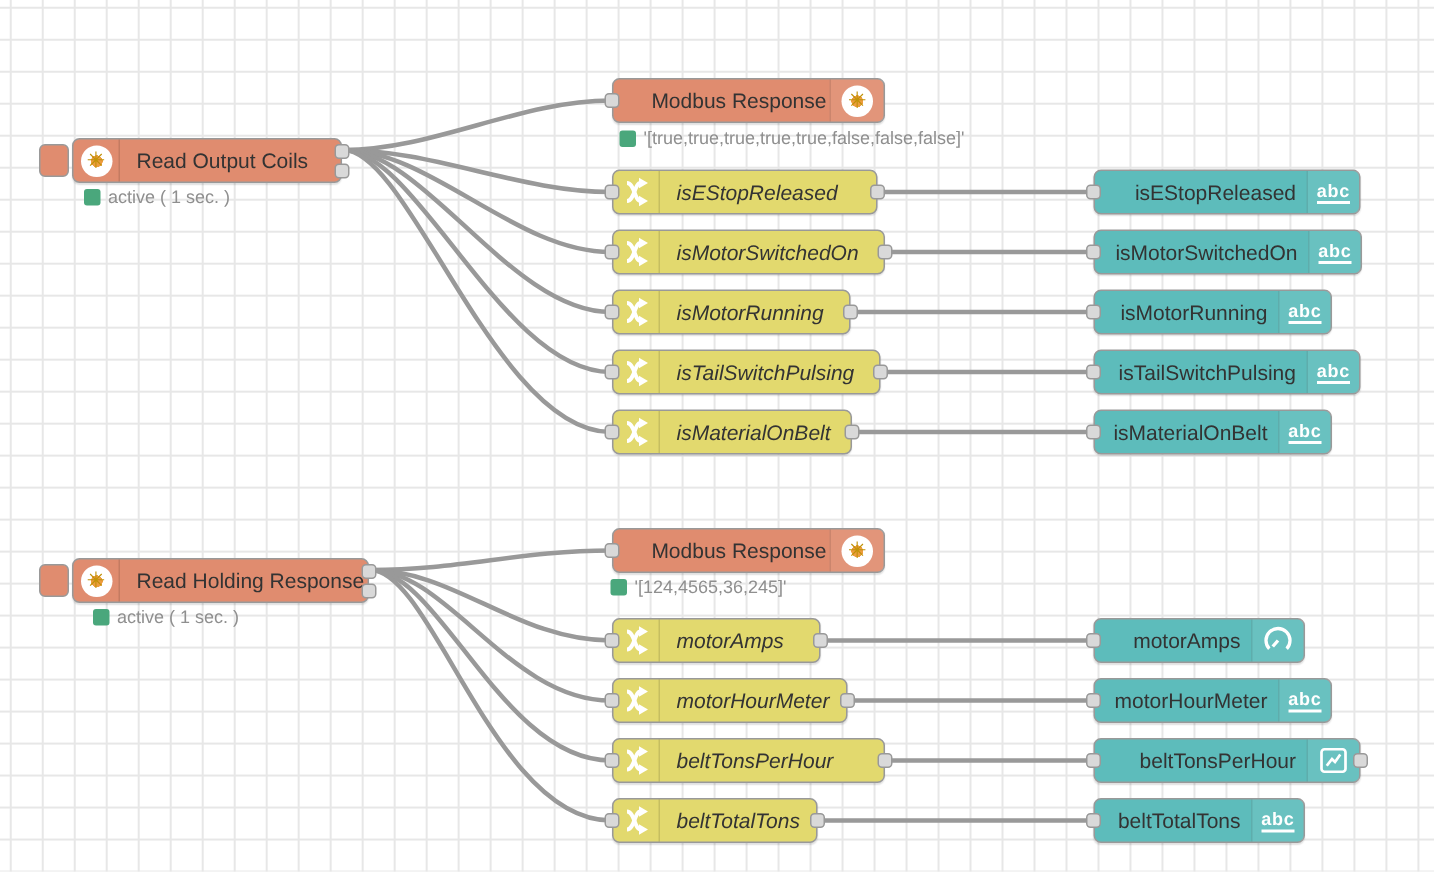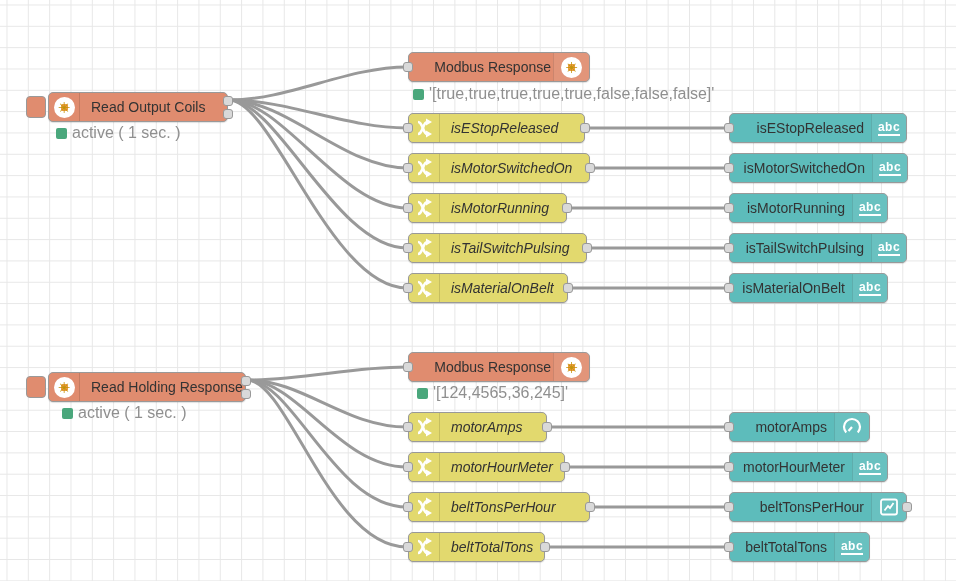--- a/index.html
+++ b/index.html
@@ -43,21 +43,21 @@
     line-height:12px;border-bottom:2px solid #fff;padding-bottom:1px;}
   .port{position:absolute;width:10px;height:10px;box-sizing:border-box;
     background:#d9d9d9;border:1px solid #999;border-radius:3px;z-index:4;}
   .port.in{left:-6px;top:9px;}
   .port.out{right:-6px;top:9px;}
   .port.out1{right:-6px;top:3px;}
   .port.out2{right:-6px;top:16px;}
   .inj-btn{position:absolute;left:-23px;top:3px;width:20px;height:22px;box-sizing:border-box;
     background:#e08c6f;border:1px solid #999;border-radius:4px;z-index:4;}
   .status{position:absolute;display:flex;align-items:center;gap:5px;z-index:2;
-    font-size:16px;color:#8f8f8f;white-space:nowrap;}
+    font-size:12px;color:#8f8f8f;white-space:nowrap;}
   .status .dot{width:11px;height:11px;border-radius:2px;background:#4aa77c;flex:0 0 auto;}
   .iconsvg{display:block;}
 </style>
 </head>
 <body>
 
 <div class="canvas">
 
   <svg class="wires" width="956" height="581">
 
@@ -246,21 +246,21 @@
 
   <div class="node modbus" style="left:408px;top:352px;width:182px">
     <span class="lbl align-r pad-r43">Modbus Response</span>
     <div class="icon-r w35">
         <div class="mb-circle">
           <span class="mb-star">✳</span>
         </div>
       </div>
     <div class="port in"></div>
   </div>
-  <div class="status" style="left:417px;top:384px">
+  <div class="status" style="left:407px;top:384px">
     <span class="dot"></span>
     <span>'[124,4565,36,245]'</span>
   </div>
 
   <div class="node change" style="left:408px;top:412px;width:139px">
     <div class="icon-l">
         <svg class="iconsvg" width="20" height="20" viewBox="0 0 20 20">
           <g stroke="#fff" stroke-width="2.6" fill="none">
             <path d="M4 4 C9 4 9 16 13 16"></path>
             <path d="M4 16 C9 16 9 4 13 4"></path>

